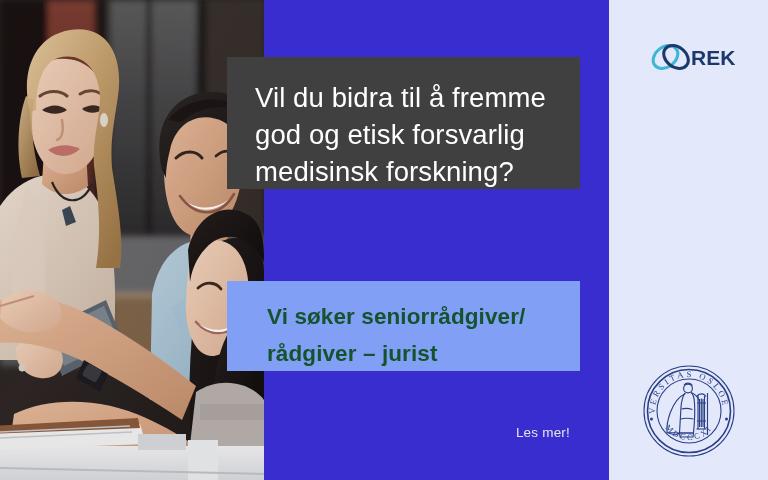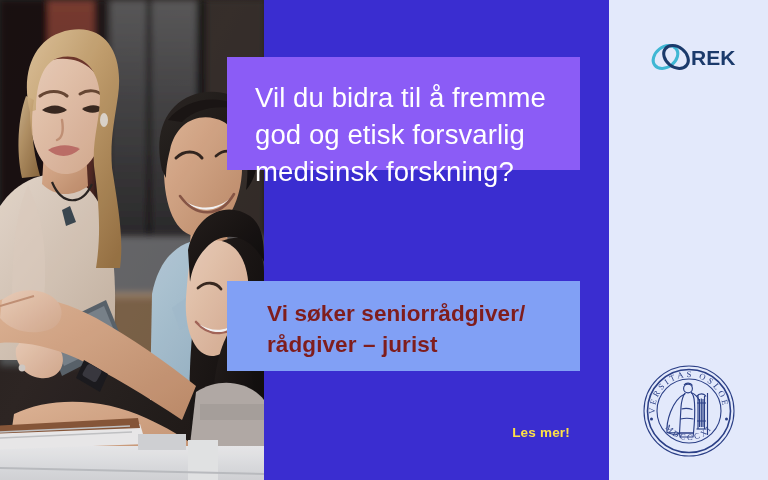--- a/index.html
+++ b/index.html
@@ -42,22 +42,22 @@
     position: absolute;
     left: 609px; top: 0;
     width: 159px; height: 480px;
     background: #e3e9fb;
   }
 
   
   .headline-box {
     position: absolute;
     left: 227px; top: 57px;
-    width: 353px; height: 113px;
-    background: #8b5cf6;
+    width: 353px; height: 132px;
+    background: #404040;
     box-sizing: border-box;
     padding: 22px 26px 0 28px;
   }
   .headline {
     margin: 0;
     color: #ffffff;
     font-size: 27.5px;
     line-height: 37px;
     font-weight: 400;
     letter-spacing: 0.1px;
@@ -67,39 +67,39 @@
   .job-box {
     position: absolute;
     left: 227px; top: 281px;
     width: 353px; height: 90px;
     background: #81a0f5;
     box-sizing: border-box;
     padding: 17px 20px 0 40px;
   }
   .job-title {
     margin: 0;
-    color: #7f1d1d;
+    color: #14532d;
     font-size: 22.5px;
-    line-height: 31px;
+    line-height: 37px;
     font-weight: bold;
     letter-spacing: 0.1px;
     white-space: pre-line;
   }
 
   
   .cta {
     position: absolute;
     left: 227px; top: 425px;
     width: 353px;
     text-align: right;
     padding-right: 10px;
     box-sizing: border-box;
-    color: #fde047;
+    color: #e5e5e5;
     font-size: 13.5px;
-    font-weight: bold;
+    font-weight: normal;
     letter-spacing: 0.2px;
   }
 
   
   .rek-logo {
     position: absolute;
     left: 649px; top: 36px;
     width: 90px; height: 42px;
   }
   .rek-logo svg { display: block; }

